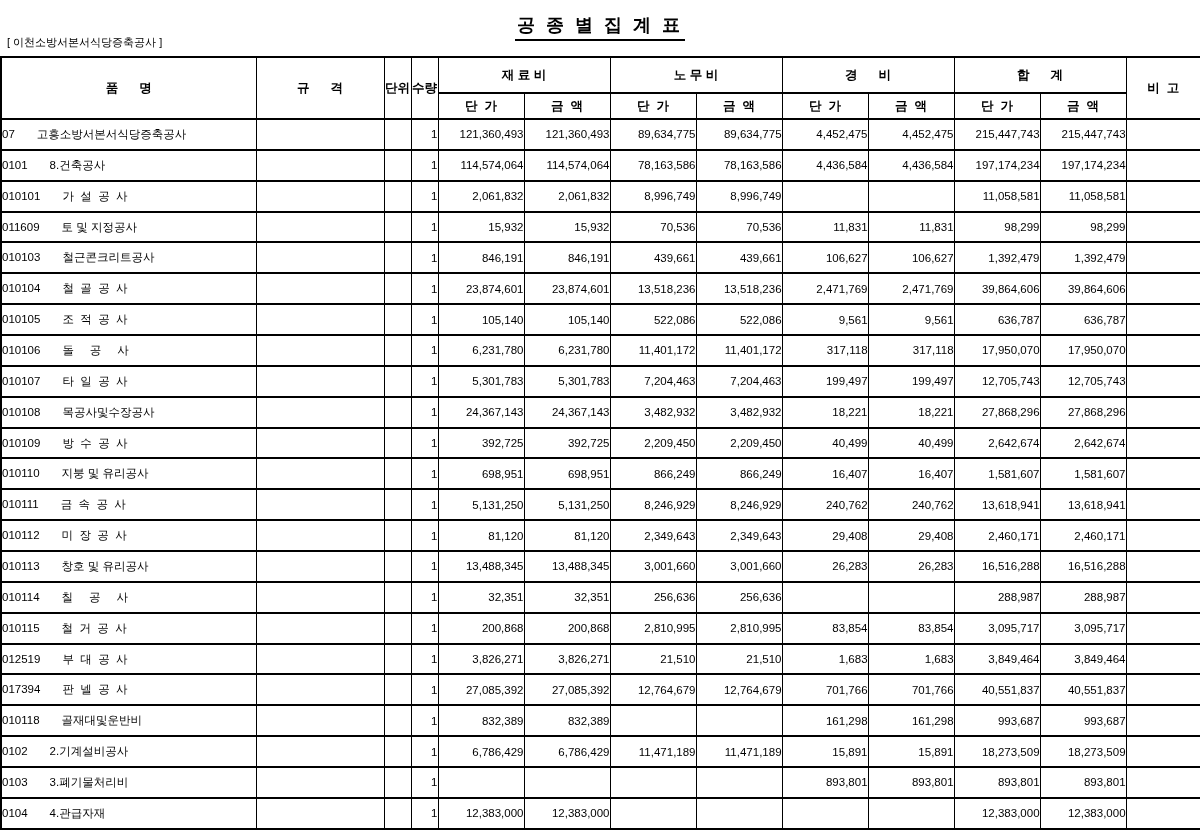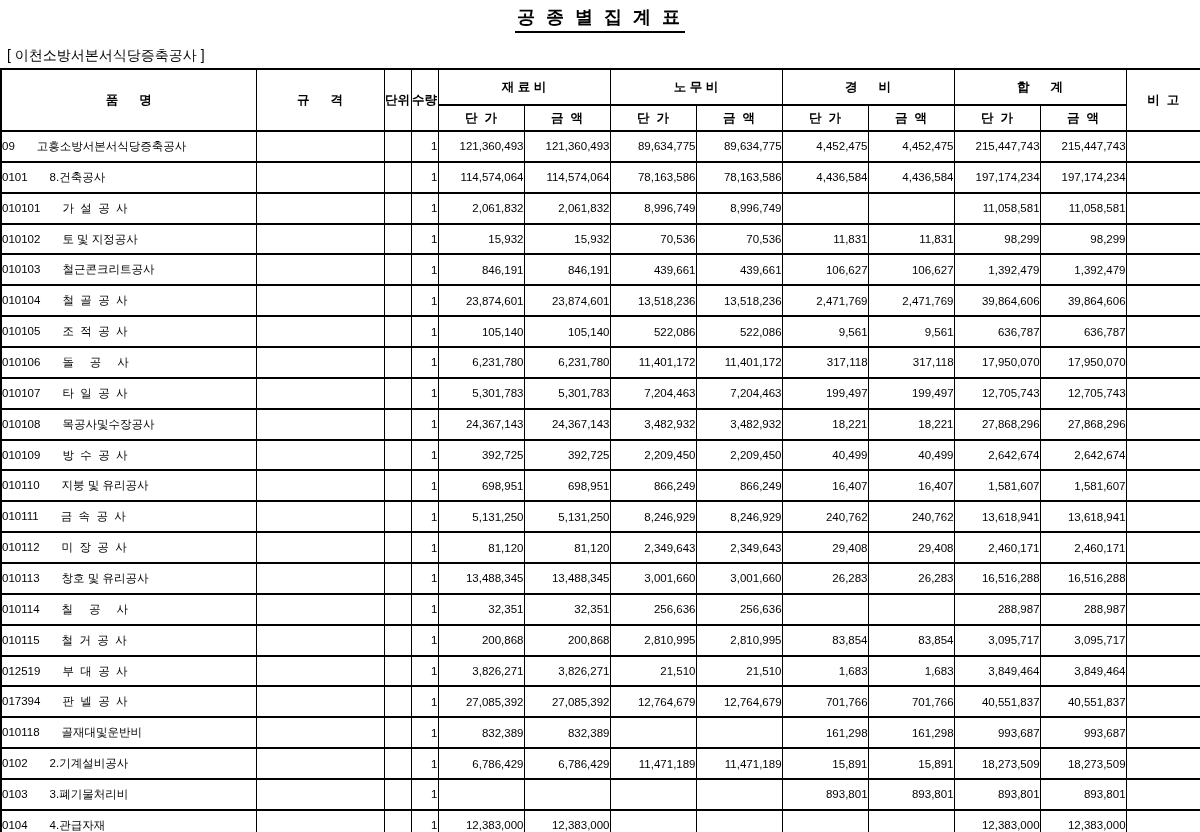--- a/index.html
+++ b/index.html
@@ -13,24 +13,25 @@
   }
   .title-wrap { text-align: center; padding-top: 5px; height: 31px; }
   .doc-title {
     display: inline-block;
     font-size: 18px;
     font-weight: bold;
     letter-spacing: 3px;
     border-bottom: 2.5px solid #000;
     padding: 0 2px 2px 2px;
     white-space: pre;
+    margin-top: 8px;
   }
   .subtitle {
-    font-size: 14px;
-    margin: 16px 0 3px 7px;
+    font-size: 11px;
+    margin: 4px 0 3px 7px;
     height: 18px;
     white-space: pre;
   }
   table.cost {
     width: 1200px;
     height: 774px;
     border-collapse: collapse;
     table-layout: fixed;
     border: 2px solid #000;
   }
@@ -104,21 +105,21 @@
       <th>단  가</th>
       <th>금  액</th>
       <th>단  가</th>
       <th>금  액</th>
       <th>단  가</th>
       <th>금  액</th>
     </tr>
   </thead>
   <tbody id="table-body">
       <tr>
-        <td class="c-item"><span class="code">09</span><span class="nm">고흥소방서본서식당증축공사</span></td>
+        <td class="c-item"><span class="code">07</span><span class="nm">고흥소방서본서식당증축공사</span></td>
         <td class="c-spec"></td>
         <td class="c-unit"></td>
         <td class="c-qty">1</td>
         <td class="c-num">121,360,493</td>
         <td class="c-num">121,360,493</td>
         <td class="c-num">89,634,775</td>
         <td class="c-num">89,634,775</td>
         <td class="c-num">4,452,475</td>
         <td class="c-num">4,452,475</td>
         <td class="c-num">215,447,743</td>
@@ -149,21 +150,21 @@
         <td class="c-num">2,061,832</td>
         <td class="c-num">8,996,749</td>
         <td class="c-num">8,996,749</td>
         <td class="c-num"></td>
         <td class="c-num"></td>
         <td class="c-num">11,058,581</td>
         <td class="c-num">11,058,581</td>
         <td class="c-remark"></td>
       </tr>
       <tr>
-        <td class="c-item"><span class="code">010102</span><span class="nm">토 및 지정공사</span></td>
+        <td class="c-item"><span class="code">011609</span><span class="nm">토 및 지정공사</span></td>
         <td class="c-spec"></td>
         <td class="c-unit"></td>
         <td class="c-qty">1</td>
         <td class="c-num">15,932</td>
         <td class="c-num">15,932</td>
         <td class="c-num">70,536</td>
         <td class="c-num">70,536</td>
         <td class="c-num">11,831</td>
         <td class="c-num">11,831</td>
         <td class="c-num">98,299</td>

